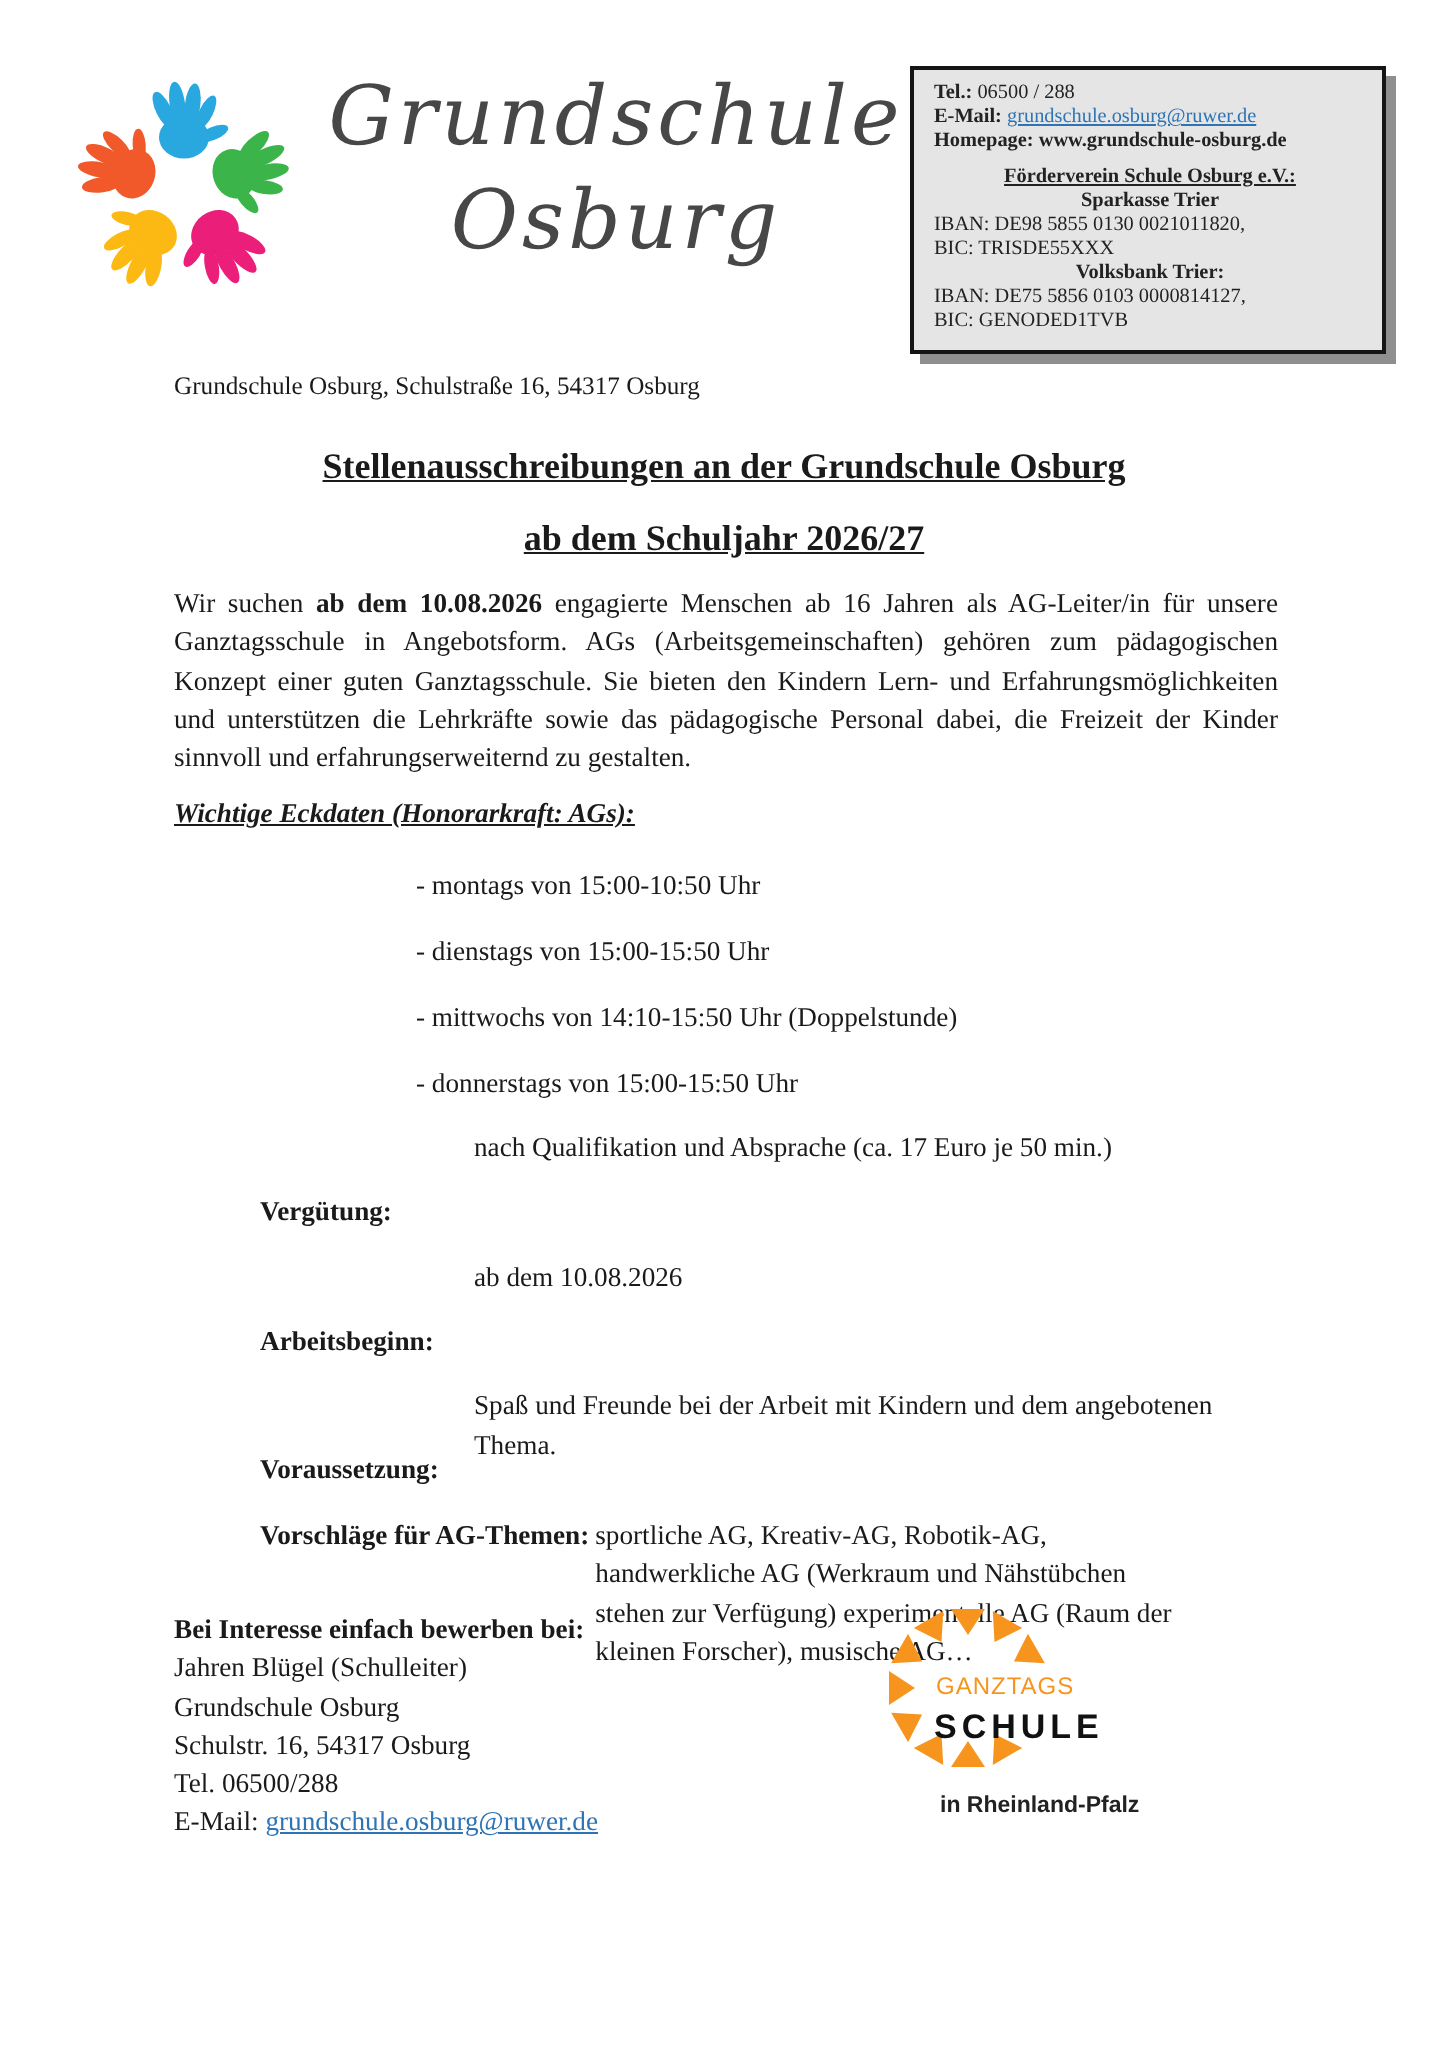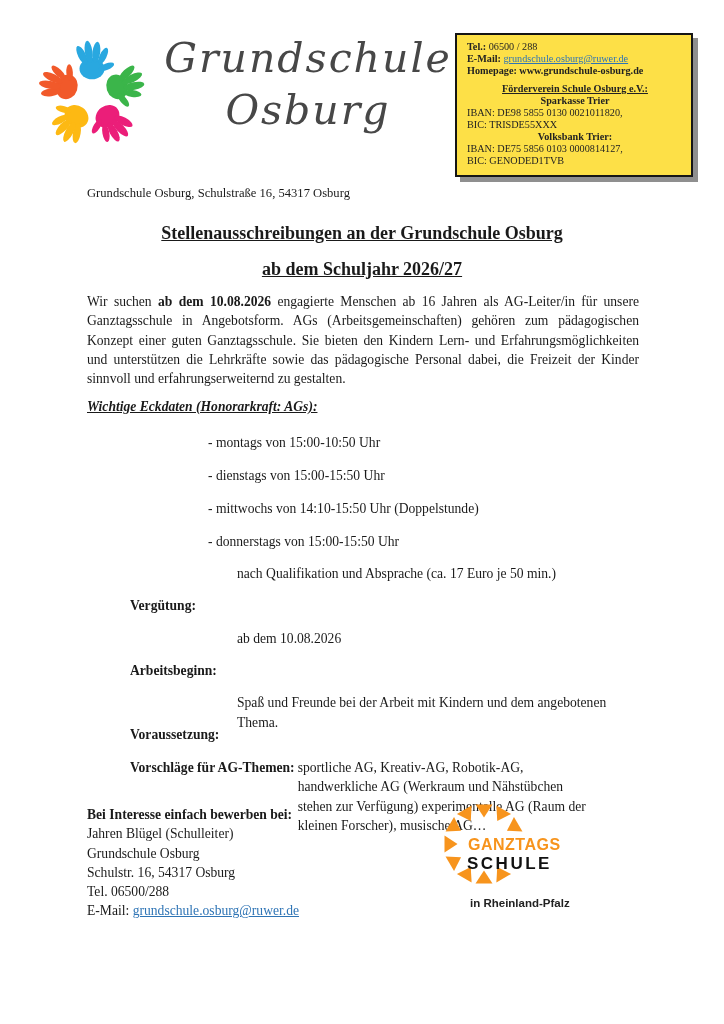--- a/index.html
+++ b/index.html
@@ -13,21 +13,21 @@
   .hands-logo { position:absolute; left:31px; top:32px; width:122px; height:126px; }
   .school-script {
     position:absolute; left:158px; top:34px; width:300px; text-align:center;
     font-family:"DejaVu Serif", serif; font-style:italic; color:#474747;
   }
   .school-script .l1 { font-size:41px; letter-spacing:2px; }
   .school-script .l2 { font-size:41px; letter-spacing:2px; margin-top:4px; }
 
   .info-box {
     position:absolute; left:455px; top:33px; width:238px;
-    border:2px solid #151515; background:#fde047;
+    border:2px solid #151515; background:#e5e5e5;
     box-shadow:5px 5px 0 #8f8f8f;
     padding:6px 8px 8px 10px;
     font-size:10.2px; line-height:12px; color:#222;
   }
   .info-box .b { font-weight:bold; }
   .info-box .ctr { text-align:center; font-weight:bold; }
   .info-box .und { text-decoration:underline; }
   .info-box .gap { height:6px; }
   .link { color:#2E74B5; text-decoration:underline; cursor:pointer; }
 
@@ -57,21 +57,21 @@
   .info-row-inline .lbl { font-weight:bold; }
   .info-row-inline .val { display:inline-block; width:296px; vertical-align:top; margin-left:3px; }
 
   
   .apply { position:absolute; left:87px; top:805px; font-size:13.6px; line-height:19.3px; }
   .apply .hd { font-weight:bold; }
 
   .gts-logo { position:absolute; left:436px; top:796px; width:150px; height:120px;
               font-family:"Liberation Sans", sans-serif; }
   .gts-logo svg { position:absolute; left:0; top:0; }
-  .gts-line1 { position:absolute; left:32px; top:40px; font-size:16px; font-weight:bold;
+  .gts-line1 { position:absolute; left:32px; top:40px; font-size:12px; font-weight:normal;
                letter-spacing:0.5px; color:#F7941D; }
   .gts-line2 { position:absolute; left:31px; top:58px; font-size:17px; font-weight:bold;
                letter-spacing:2.5px; color:#111; }
   .gts-caption { position:absolute; left:34px; top:101px; font-size:11.5px; font-weight:bold; color:#222; }
 </style>
 </head>
 <body>
 
 <div class="page">
 

